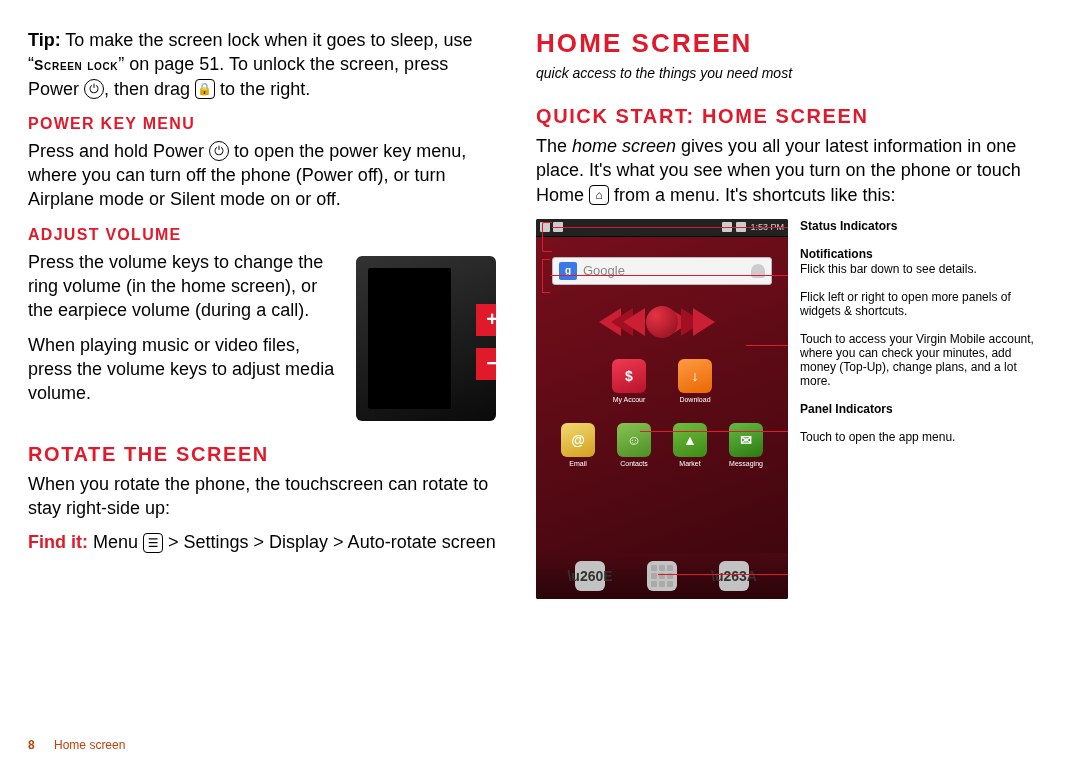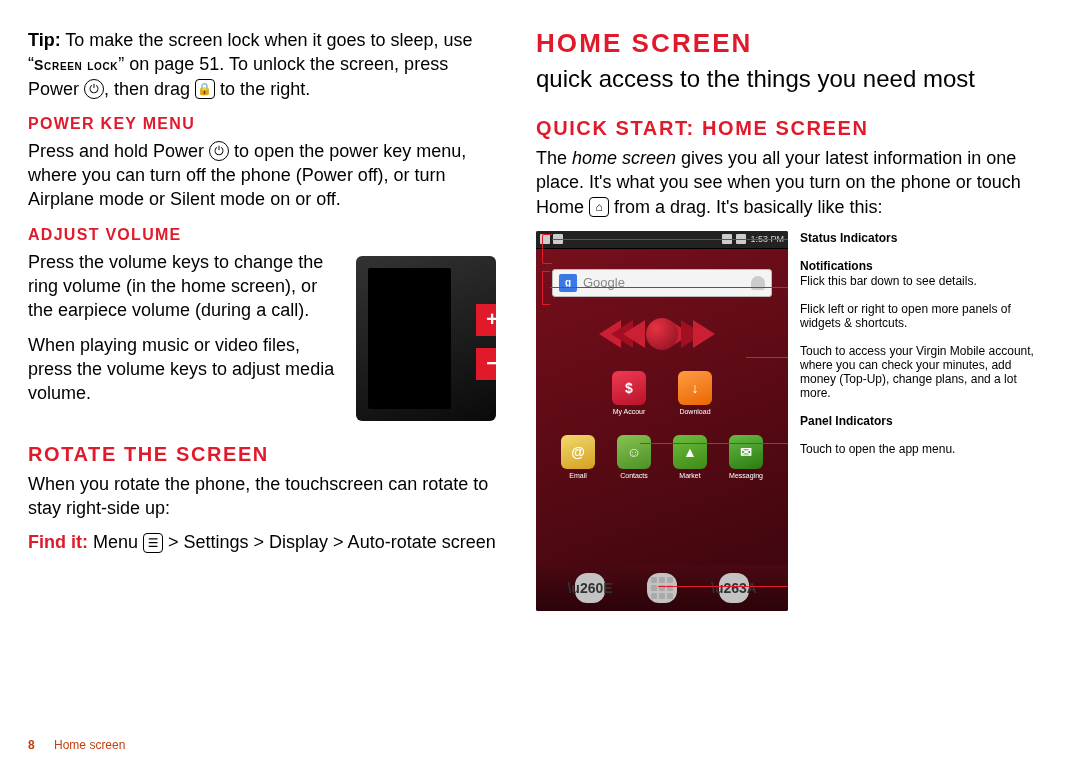--- a/index.html
+++ b/index.html
@@ -26,21 +26,21 @@
     font-weight: 900;
     letter-spacing: 0.08em;
     margin-top: 14px;
     margin-bottom: 6px;
   }
   .red-heading-lg { font-size: 26px; }
   .red-heading-md { font-size: 20px; }
   .red-heading-sm { font-size: 16px; }
   .bold { font-weight: 700; }
   .italic { font-style: italic; }
-  .subtitle { font-size: 24px; margin-bottom: 24px; }
+  .subtitle { font-style: italic; font-size: 14px; margin-bottom: 24px; }
   .icon {
     display: inline-flex;
     vertical-align: middle;
     align-items: center;
     justify-content: center;
     border: 1.5px solid #000;
     border-radius: 4px;
     width: 20px; height: 20px;
     font-size: 12px;
     background: #fff;
@@ -171,21 +171,21 @@
   .app-icon.email .box { background: linear-gradient(160deg,#f2d96e,#d3a021); }
   .app-icon.contacts .box { background: linear-gradient(160deg,#88c353,#4c9024); }
   .app-icon.market .box { background: linear-gradient(160deg,#6fbd3f,#3e8b16); }
   .app-icon.msg .box { background: linear-gradient(160deg,#64bb44,#2c7a12); }
   .dock {
     position: absolute; bottom: 0; left: 0; right: 0;
     height: 46px;
     background: linear-gradient(#4a0912,#2a0309);
     display: flex; align-items: center; justify-content: center; gap: 42px;
   }
-  .dock .dicon { width: 30px; height: 30px; background: #c3c3c3; border-radius: 12px; display:flex;align-items:center;justify-content:center;color:#333;font-weight:700;font-size:14px; }
+  .dock .dicon { width: 30px; height: 30px; background: #c3c3c3; border-radius: 6px; display:flex;align-items:center;justify-content:center;color:#333;font-weight:700;font-size:14px; }
   .dock .grid { display:grid; grid-template-columns:repeat(3,6px); grid-template-rows:repeat(3,6px); gap:2px; }
   .dock .grid span { background:#aaa; border-radius:1px; }
   
   .callouts { margin-left: 12px; font-size: 12px; width: 246px; }
   .callouts .co { margin-bottom: 14px; }
   .callouts .co .t { font-weight: 700; margin-bottom: 1px; }
   
   .pointer { position:absolute; background:#e11a2b; height:1.5px; }
   .ptr-brkt { position:absolute; border:1.5px solid #e11a2b; border-right:none; }
   
@@ -235,21 +235,21 @@
       <span class="bold" style="color:#e11a2b;">Find it:</span><span> Menu </span><span class="icon">☰</span><span> &gt; Settings &gt; Display &gt; Auto-rotate screen</span>
     </p>
   </div>
 
   <div class="col-right">
     <div class="red-heading red-heading-lg" style="text-transform:uppercase; margin-top:0;">Home screen</div>
     <div class="subtitle">quick access to the things you need most</div>
 
     <div class="red-heading red-heading-md" style="text-transform:uppercase;margin-top:24px;">Quick start: Home screen</div>
     <p>
-      <span>The </span><span class="italic">home screen</span><span> gives you all your latest information in one place. It's what you see when you turn on the phone or touch Home </span><span class="icon">⌂</span><span> from a drag. It's basically like this:</span>
+      <span>The </span><span class="italic">home screen</span><span> gives you all your latest information in one place. It's what you see when you turn on the phone or touch Home </span><span class="icon">⌂</span><span> from a menu. It's shortcuts like this:</span>
     </p>
 
     <div class="phone-wrap">
       <div class="phone">
         <div class="statusbar">
           <div class="left-icons">
             <div class="sicon"></div>
             <div class="sicon"></div>
           </div>
           <div class="sicon"></div>

